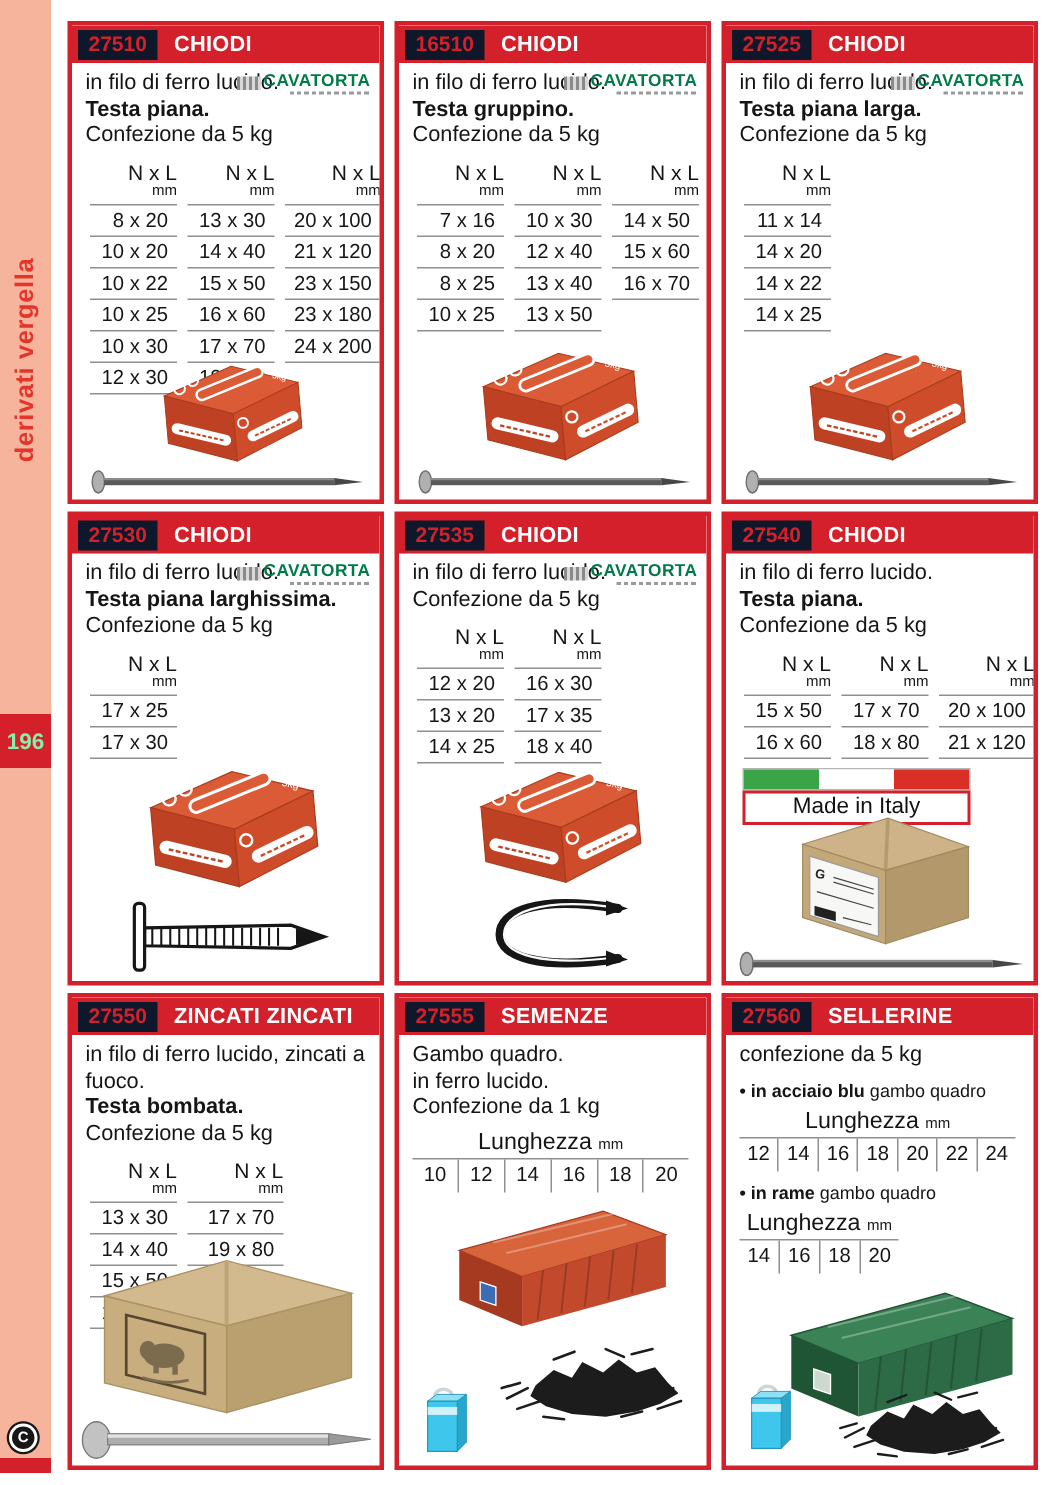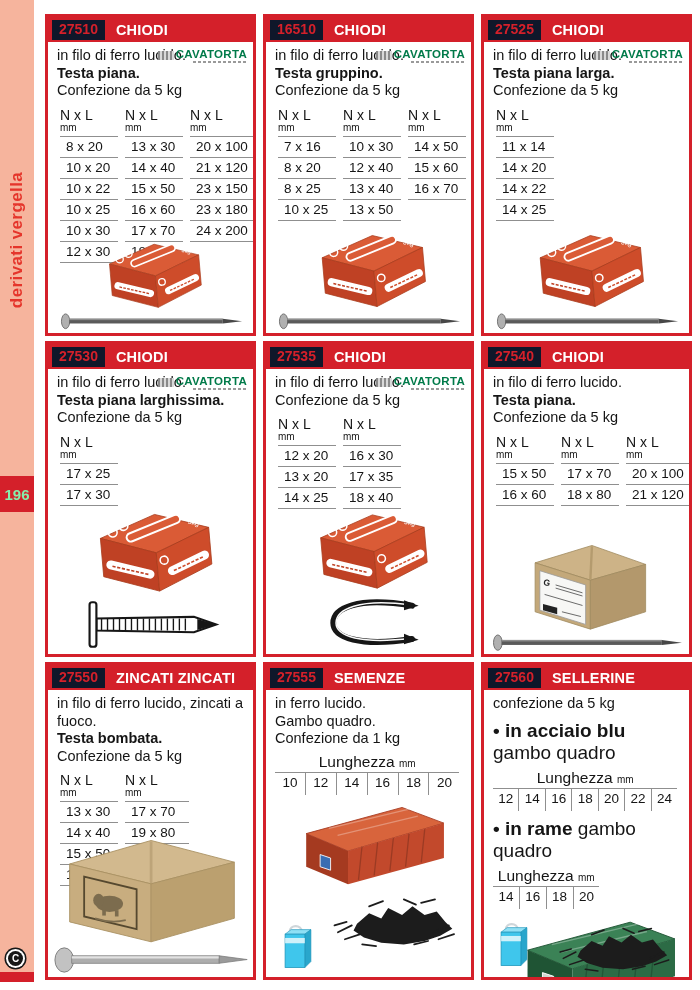--- a/index.html
+++ b/index.html
@@ -35,36 +35,36 @@
 
   .brand { position:absolute; top:1px; right:0; display:flex; flex-direction:column; align-items:flex-end; }
   .brand-row { display:flex; align-items:flex-end; }
   .brand-bars { width:16px; height:9px; margin-right:2px;
       background:repeating-linear-gradient(90deg,#8a8a8a 0 2px,#d9d9d9 2px 4px); }
   .brand-text { color:var(--green); font-weight:bold; font-size:11.5px; letter-spacing:.3px; }
   .brand-tag { width:54px; height:2px; margin-top:1px;
       background:repeating-linear-gradient(90deg,#9a9a9a 0 3px,transparent 3px 5px); }
 
   .size-table { display:flex; gap:7px; margin:7px 0 0 3px; }
-  .size-col { text-align:left; }
+  .size-col { text-align:right; }
   .size-hdr { font-size:14px; }
   .size-unit { font-size:10px; line-height:10px; margin-bottom:3px; }
   .size-vals { border-bottom:1.5px solid #8f8f8f; }
   .size-val { border-top:1.5px solid #8f8f8f; font-size:13.5px; padding:2px 6px 3px; min-width:58px; white-space:nowrap; }
 
   .len-table { margin-top:5px; width:97%; }
   .len-table.narrow { width:56%; }
   .len-label { text-align:center; font-size:15.5px; }
   .len-unit { font-size:10px; }
   .len-row { display:flex; border-top:1.6px solid #8f8f8f; margin-top:1px; }
   .len-cell { flex:1; text-align:center; font-size:13.5px; padding:2px 0 5px; }
   .len-cell + .len-cell { border-left:1.6px solid #8f8f8f; }
 
   .variant { margin-top:7px; }
-  .v-bullet { font-size:19px; }
+  .v-bullet { font-size:12px; }
   .v-bullet::before { content:"\2022  "; font-weight:bold; }
 
   .miti { width:152px; margin:6px 0 0 2px; }
   .miti-flag { display:flex; height:15px; border:1px solid #b5b5b5; }
   .miti-flag span { flex:1; }
   .miti-label { border:2px solid var(--red); text-align:center; font-size:15px; padding:0 0 2px; color:#111; }
 
   .img-area { flex:1; position:relative; margin-top:2px; }
   .img-stack { position:absolute; inset:0; display:flex; flex-direction:column; justify-content:flex-end; align-items:center; }
   .img-abs { position:absolute; }
@@ -474,20 +474,28 @@
             </div>
             <div class="size-col">
               <div class="size-hdr">N x L</div>
               <div class="size-unit">mm</div>
               <div class="size-vals">
                 <div class="size-val">20 x 100</div>
                 <div class="size-val">21 x 120</div>
               </div>
             </div>
           </div>
+          <div class="miti">
+            <div class="miti-flag">
+              <span style="background: rgb(58, 165, 70);"></span>
+              <span style="background: rgb(255, 255, 255);"></span>
+              <span style="background: rgb(218, 47, 39);"></span>
+            </div>
+            <div class="miti-label">Made in Italy</div>
+          </div>
           <div class="img-area">
             <div class="img-stack">
               <div class="svg-wrap"><svg viewBox="0 0 190 122" width="150">
 <polygon points="28,34 100,12 168,36 98,56" fill="#cdb387" stroke="#a08a5f"></polygon>
 <line x1="100" y1="13" x2="98" y2="55" stroke="#b49b6e" stroke-width="3"></line>
 <polygon points="28,34 98,56 98,118 28,96" fill="#c3a87a" stroke="#a08a5f"></polygon>
 <polygon points="98,56 168,36 168,96 98,118" fill="#b3986c" stroke="#a08a5f"></polygon>
 <polygon points="34,44 92,62 92,112 34,94" fill="#f7f7f5" stroke="#999"></polygon>
 <text x="38" y="62" font-size="11" font-weight="bold" fill="#222" transform="rotate(10 38 62)">G</text>
 <g stroke="#444" stroke-width="1">
@@ -564,22 +572,22 @@
           </div>
         </div>
       </section>
       <section class="cell">
         <div class="cell-head">
           <span class="code-box">27555</span>
           <span class="cell-title">SEMENZE</span>
         </div>
         <div class="cell-body">
           <div class="desc">
+            <div class="desc-line">Gambo quadro.</div>
             <div class="desc-line">in ferro lucido.</div>
-            <div class="desc-line">Gambo quadro.</div>
             <div class="desc-line">Confezione da 1 kg</div>
           </div>
           <div class="len-table">
             <div class="len-label"><span>Lunghezza</span> <span class="len-unit">mm</span></div>
             <div class="len-row">
               <div class="len-cell">10</div>
               <div class="len-cell">12</div>
               <div class="len-cell">14</div>
               <div class="len-cell">16</div>
               <div class="len-cell">18</div>

